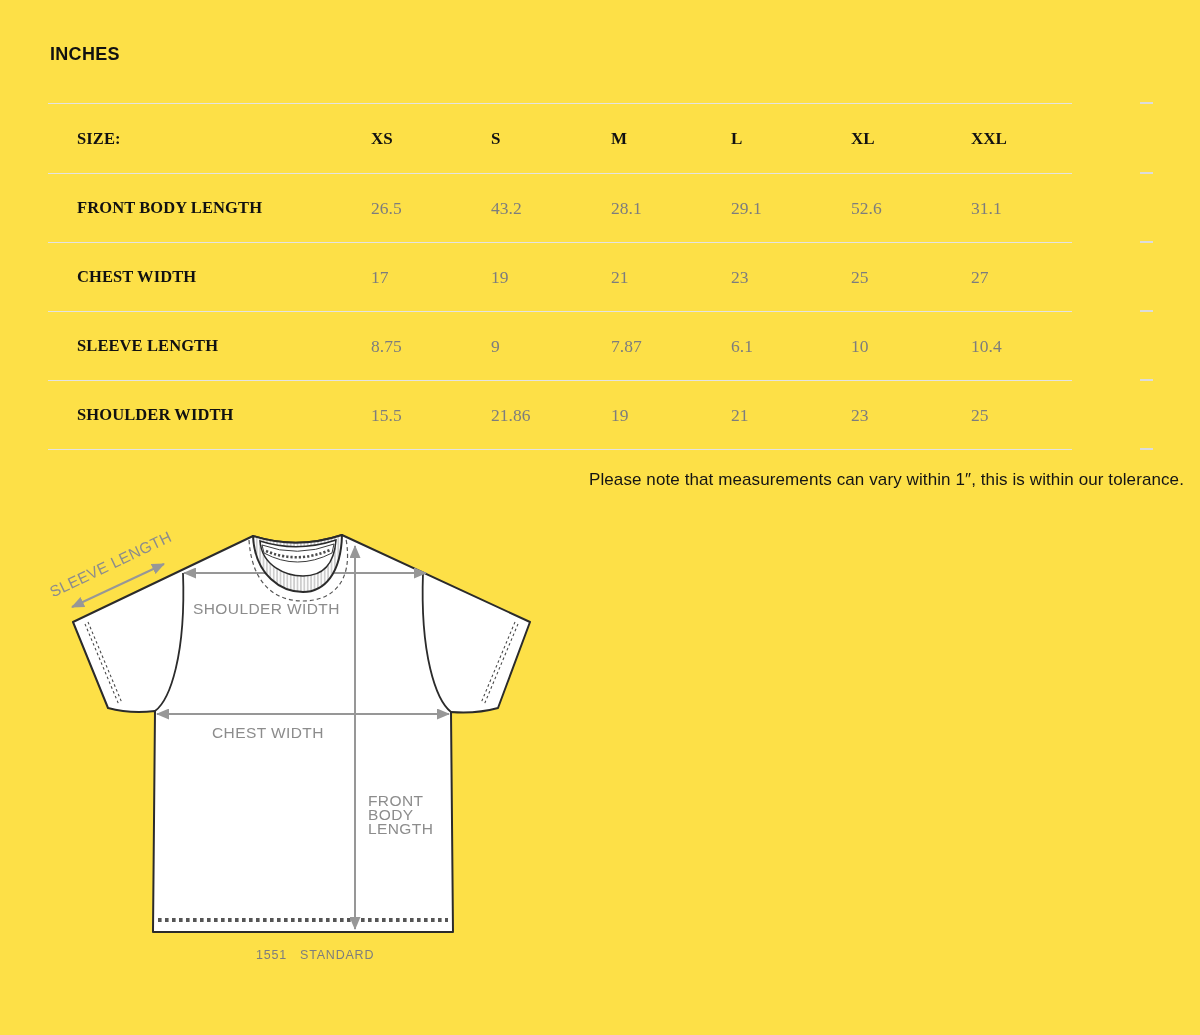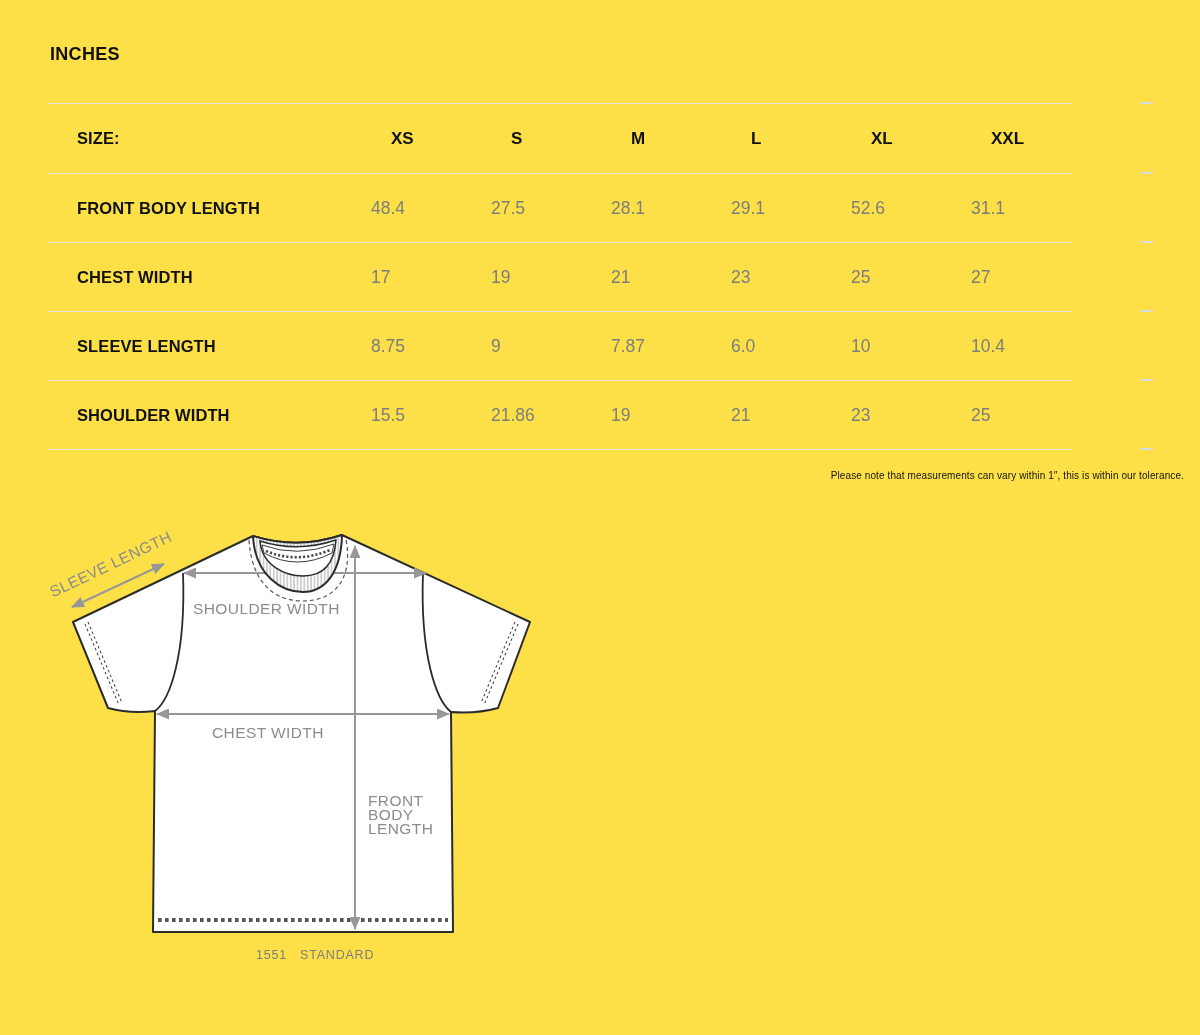--- a/index.html
+++ b/index.html
@@ -36,35 +36,35 @@
     width: 1024px;
     border-bottom: 1px solid #e3e3e3;
   }
   .trow {
     display: grid;
     grid-template-columns: 323px 120px 120px 120px 120px 120px 1fr;
     align-items: center;
     height: 69px;
     box-sizing: border-box;
     border-top: 1px solid #e3e3e3;
+    font-family: Liberation Serif, serif;
   }
   .trow.header { height: 70px; }
   .cell-rowlabel {
     padding-left: 29px;
     font-size: 16.5px;
     font-weight: 700;
     color: #111111;
     letter-spacing: 0.1px;
     white-space: nowrap;
   }
   .cell-sizehead {
     font-size: 17px;
     font-weight: 700;
     color: #111111;
-    margin-left: 20px;
   }
   .cell-value {
     font-size: 17.5px;
     font-weight: 400;
     color: #7d7d7d;
   }
 
   
   .edge-dash {
     position: absolute;
@@ -72,21 +72,21 @@
     width: 13px;
     height: 2px;
     background: #dcdcdc;
   }
 
   
   .tolerance-note {
     position: absolute;
     right: 48px;
     top: 470px;
-    font-size: 10px;
+    font-size: 17px;
     color: #141414;
     letter-spacing: 0.1px;
     white-space: nowrap;
   }
 
   
   .diagram-svg {
     position: absolute;
     left: 0;
     top: 0;
@@ -120,22 +120,22 @@
       <div class="cell-sizehead">XS</div>
       <div class="cell-sizehead">S</div>
       <div class="cell-sizehead">M</div>
       <div class="cell-sizehead">L</div>
       <div class="cell-sizehead">XL</div>
       <div class="cell-sizehead">XXL</div>
     </div>
 
     <div class="trow">
       <div class="cell-rowlabel">FRONT BODY LENGTH</div>
-      <div class="cell-value">48.4</div>
-      <div class="cell-value">27.5</div>
+      <div class="cell-value">26.5</div>
+      <div class="cell-value">43.2</div>
       <div class="cell-value">28.1</div>
       <div class="cell-value">29.1</div>
       <div class="cell-value">52.6</div>
       <div class="cell-value">31.1</div>
     </div>
 
     <div class="trow">
       <div class="cell-rowlabel">CHEST WIDTH</div>
       <div class="cell-value">17</div>
       <div class="cell-value">19</div>
@@ -143,21 +143,21 @@
       <div class="cell-value">23</div>
       <div class="cell-value">25</div>
       <div class="cell-value">27</div>
     </div>
 
     <div class="trow">
       <div class="cell-rowlabel">SLEEVE LENGTH</div>
       <div class="cell-value">8.75</div>
       <div class="cell-value">9</div>
       <div class="cell-value">7.87</div>
-      <div class="cell-value">6.0</div>
+      <div class="cell-value">6.1</div>
       <div class="cell-value">10</div>
       <div class="cell-value">10.4</div>
     </div>
 
     <div class="trow">
       <div class="cell-rowlabel">SHOULDER WIDTH</div>
       <div class="cell-value">15.5</div>
       <div class="cell-value">21.86</div>
       <div class="cell-value">19</div>
       <div class="cell-value">21</div>

